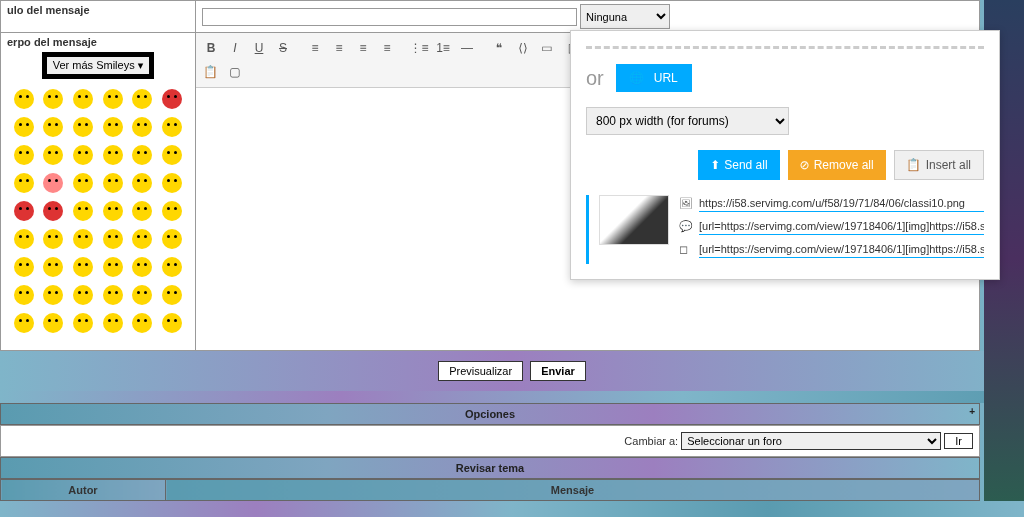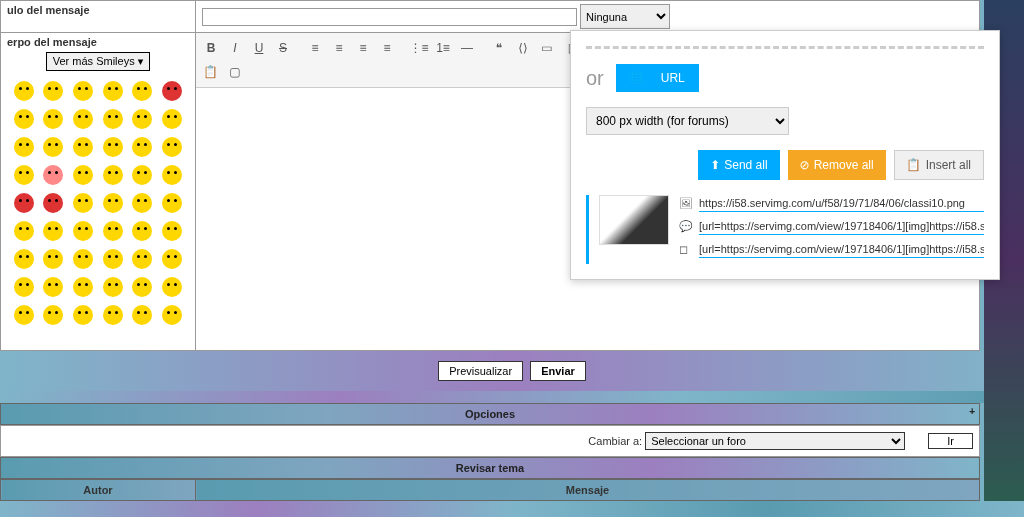--- a/index.html
+++ b/index.html
@@ -3,55 +3,55 @@
 <meta charset="utf-8">
 <style>
 * { box-sizing: border-box; margin: 0; padding: 0; }
 body { font-family: Arial, sans-serif; font-size: 11px; background: linear-gradient(90deg, #7fb5c9, #9c7fbf, #7fb5c9, #5a9bb0, #7fb5c9); color: #333; }
 .main-table { width: 980px; border-collapse: collapse; background: #fff; }
 .main-table td { border: 1px solid #999; padding: 3px 6px; vertical-align: top; }
 .label-cell { width: 195px; font-weight: bold; font-size: 11px; }
 .title-input { width: 375px; height: 18px; border: 1px solid #999; padding: 1px 3px; font-size: 11px; }
 .select-box { border: 1px solid #999; font-size: 11px; padding: 1px; height: 25px; }
 .smiley-panel { width: 195px; background: #fff; }
-.smiley-btn { display: block; margin: 4px auto; border: 1px solid #000000; background: #f0f0f0; padding: 2px 6px; font-size: 11px; }
+.smiley-btn { display: block; margin: 4px auto; border: 5px solid #000000; background: #f0f0f0; padding: 2px 6px; font-size: 11px; }
 .smiley-grid { display: grid; grid-template-columns: repeat(6, 1fr); gap: 8px; padding: 6px; }
 .smiley { width: 20px; height: 20px; border-radius: 50%; background: #ffd700; margin: 0 auto; position: relative; }
 .smiley::before { content: ''; position: absolute; width: 3px; height: 3px; background: #000; border-radius: 50%; top: 6px; left: 5px; }
 .smiley::after { content: ''; position: absolute; width: 3px; height: 3px; background: #000; border-radius: 50%; top: 6px; right: 5px; }
 .editor-cell { padding: 0 !important; }
 .toolbar { background: #f5f5f5; border-bottom: 1px solid #ccc; padding: 4px; display: flex; gap: 2px; flex-wrap: wrap; }
 .tb-btn { width: 22px; height: 22px; border: 1px solid transparent; background: transparent; cursor: pointer; display: inline-flex; align-items: center; justify-content: center; font-size: 12px; color: #555; }
 .tb-sep { width: 6px; }
 .editor-area { width: 100%; height: 260px; border: none; padding: 8px; font-size: 12px; resize: none; outline: none; }
 .popup { position: absolute; left: 570px; top: 30px; width: 430px; background: #fff; border: 1px solid #ccc; box-shadow: 0 2px 8px rgba(0,0,0,0.2); padding: 15px; }
 .popup-dashed { border-top: 3px dashed #ccc; margin-bottom: 15px; }
 .popup-row1 { display: flex; align-items: center; gap: 12px; margin-bottom: 15px; }
 .or-text { color: #999; font-size: 20px; }
-.url-btn { background: #00aaff; color: #fff; border: none; padding: 7px 14px; font-size: 12px; cursor: pointer; display: flex; align-items: center; gap: 16px; }
+.url-btn { background: #00aaff; color: #fff; border: none; padding: 7px 14px; font-size: 12px; cursor: pointer; display: flex; align-items: center; gap: 9px; }
 .width-select { width: 203px; padding: 5px; border: 1px solid #ccc; font-size: 12px; margin-bottom: 15px; }
 .action-row { display: flex; gap: 8px; justify-content: flex-end; margin-bottom: 15px; }
 .btn { padding: 7px 12px; font-size: 12px; border: none; cursor: pointer; display: flex; align-items: center; gap: 4px; }
 .btn-send { background: #00aaff; color: #fff; }
 .btn-remove { background: #f5a623; color: #fff; }
 .btn-insert { background: #f0f0f0; color: #555; border: 1px solid #ccc; }
 .img-result { display: flex; gap: 10px; border-left: 3px solid #00aaff; padding-left: 10px; }
 .thumb { width: 70px; height: 50px; background: linear-gradient(135deg, #fff 40%, #333 60%); border: 1px solid #ddd; }
 .url-list { flex: 1; }
 .url-line { display: flex; align-items: center; gap: 6px; margin-bottom: 6px; }
 .url-icon { width: 14px; color: #555; font-size: 11px; }
 .url-input { flex: 1; border: none; border-bottom: 1px solid #00aaff; padding: 2px 0; font-size: 11px; color: #333; outline: none; }
 .button-bar { text-align: center; padding: 10px; background: linear-gradient(90deg, #7fb5c9, #9c7fbf, #7fb5c9); }
 .button-bar button { border: 1px solid #333; background: #fff; padding: 3px 10px; font-size: 11px; margin: 0 2px; cursor: pointer; }
 .button-bar .submit { font-weight: bold; }
 .section-header { background: linear-gradient(90deg, #5a9bb0, #7fa5c0, #9c7fbf, #7fb5c9); text-align: center; font-weight: bold; padding: 4px; border: 1px solid #666; color: #222; position: relative; }
 .section-header .plus { position: absolute; right: 4px; top: 2px; font-size: 10px; }
 .options-body { background: #fff; border: 1px solid #999; padding: 6px; text-align: right; }
 .forum-select { width: 260px; border: 1px solid #333; font-size: 11px; padding: 1px; }
-.go-btn { border: 1px solid #333; background: #fff; padding: 1px 18px; font-size: 11px; margin-left: 20px; text-align: center; }
+.go-btn { border: 1px solid #333; background: #fff; padding: 1px 10px; font-size: 11px; margin-left: 0; text-align: center; }
 .review-table { width: 980px; border-collapse: collapse; }
 .review-table th { background: linear-gradient(90deg, #5a9bb0, #7fa5c0); border: 1px solid #666; padding: 4px; font-size: 11px; text-align: center; }
 .container { position: relative; width: 1024px; border-radius: 7px; }
 .right-strip { position: absolute; right: 0; top: 0; width: 40px; height: 517px; background: linear-gradient(180deg, #2a3f5f, #4a2f5f, #2a5f4f); }
 .spacer { height: 12px; background: linear-gradient(90deg, #7fb5c9, #9c7fbf, #7fb5c9, #5a9bb0); }
 </style>
 </head>
 <body>
 
 <div class="container">
@@ -248,20 +248,20 @@
     <span>Cambiar a:</span>
     <select class="forum-select">
       <option>Seleccionar un foro</option>
     </select>
     <button class="go-btn">Ir</button>
   </div>
   <div class="section-header">Revisar tema</div>
   <table class="review-table">
     <tbody>
           <tr>
-      <th style="width:195px">Autor</th>
+      <th style="width:165px">Autor</th>
       <th>Mensaje</th>
     </tr>
   </tbody>
       </table>
 </div>
 
 </div>
 
 </body></html>

